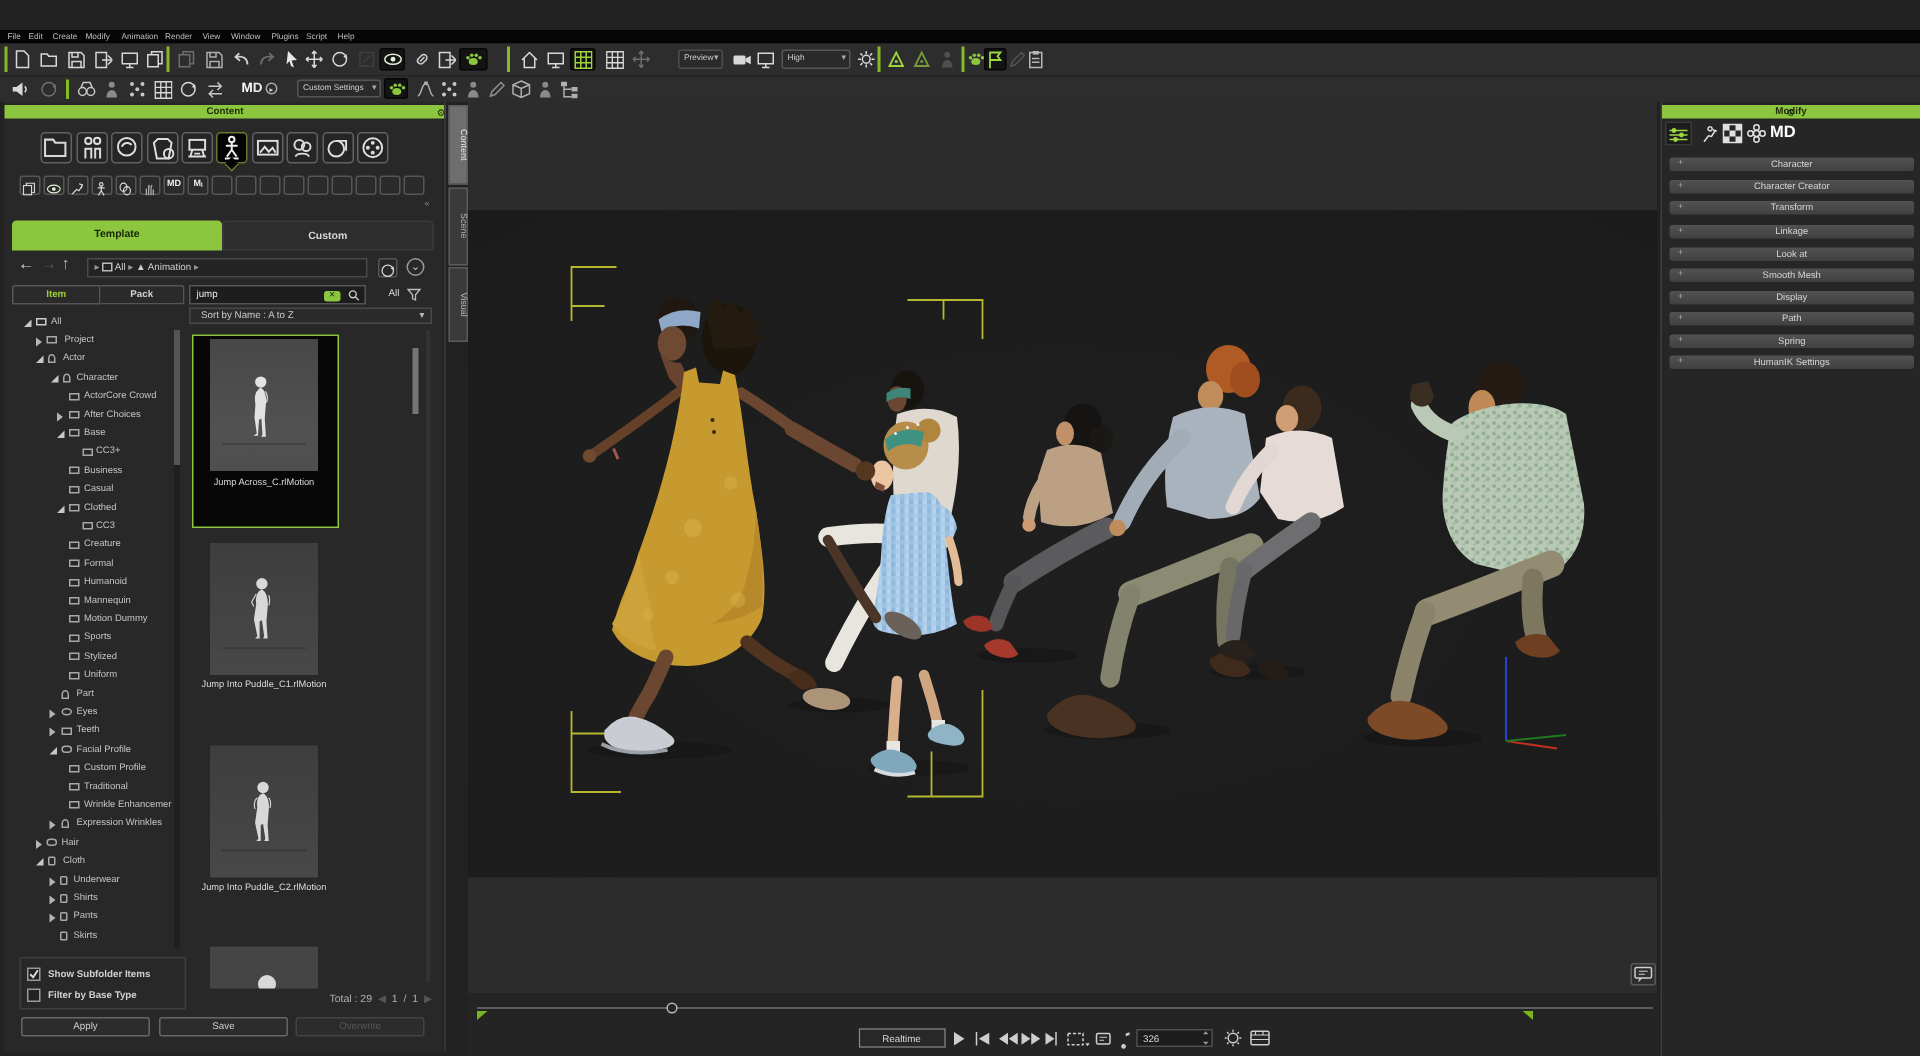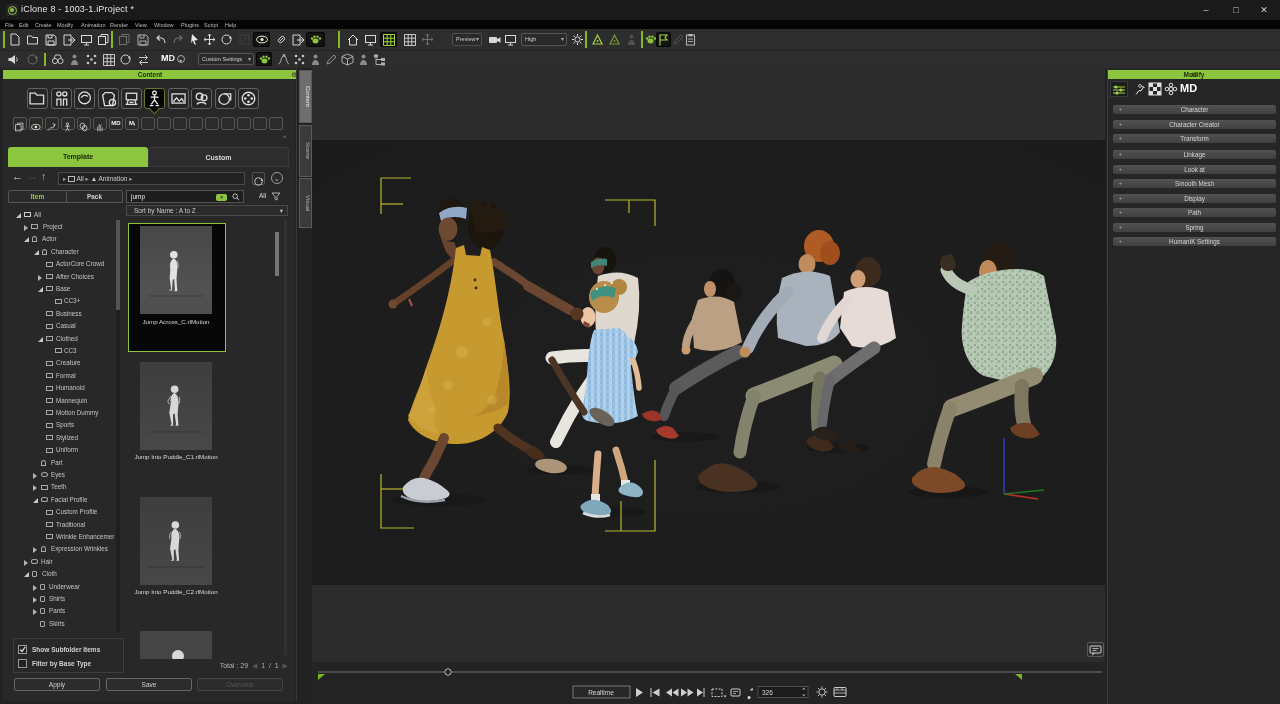--- a/index.html
+++ b/index.html
@@ -63,30 +63,20 @@
 .rbtn i{position:absolute;left:5px;top:2px;width:5px;height:5px;font-style:normal;font-size:6px;line-height:5px;color:#aaa;}
 
 #viewport{left:312px;top:68px;width:793px;height:594px;background:#1d1d1d;}
 
 #timeline{left:312px;top:662px;width:793px;height:42px;background:#242424;}
 </style>
 </head>
 <body>
 <div class="app">
 
-<div class="abs" id="titlebar">
-  <div class="abs" id="appicon">
-        <div class="abs c1"></div>
-        <div class="abs c2"></div>
-      </div>
-  <div class="abs ttl">iClone 8 - 1003-1.iProject *</div>
-  <div class="abs winbtn" style="left:1191px;">–</div>
-  <div class="abs winbtn" style="left:1221px;">□</div>
-  <div class="abs winbtn" style="left:1249px;">✕</div>
-</div>
 
 <div class="abs" id="menubar">
   <span class="menu" style="left:5px;">File</span>
   <span class="menu" style="left:19px;">Edit</span>
   <span class="menu" style="left:35px;">Create</span>
   <span class="menu" style="left:57px;">Modify</span>
   <span class="menu" style="left:81px;">Animation</span>
   <span class="menu" style="left:110px;">Render</span>
   <span class="menu" style="left:135px;">View</span>
   <span class="menu" style="left:154px;">Window</span>

